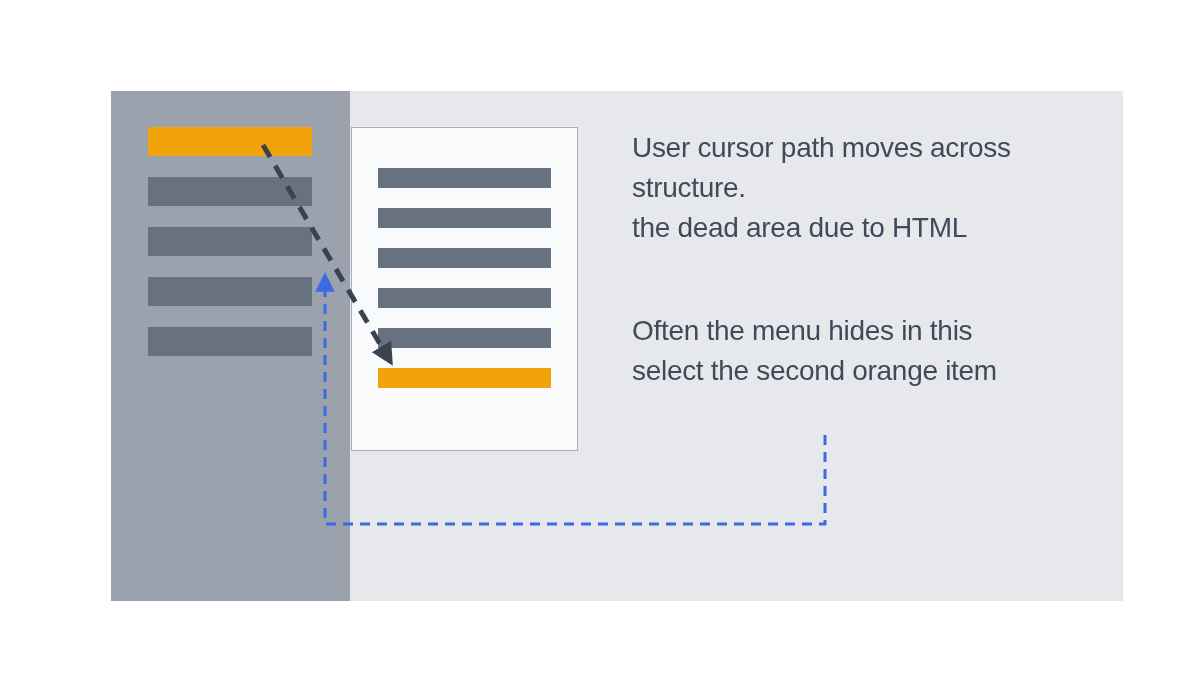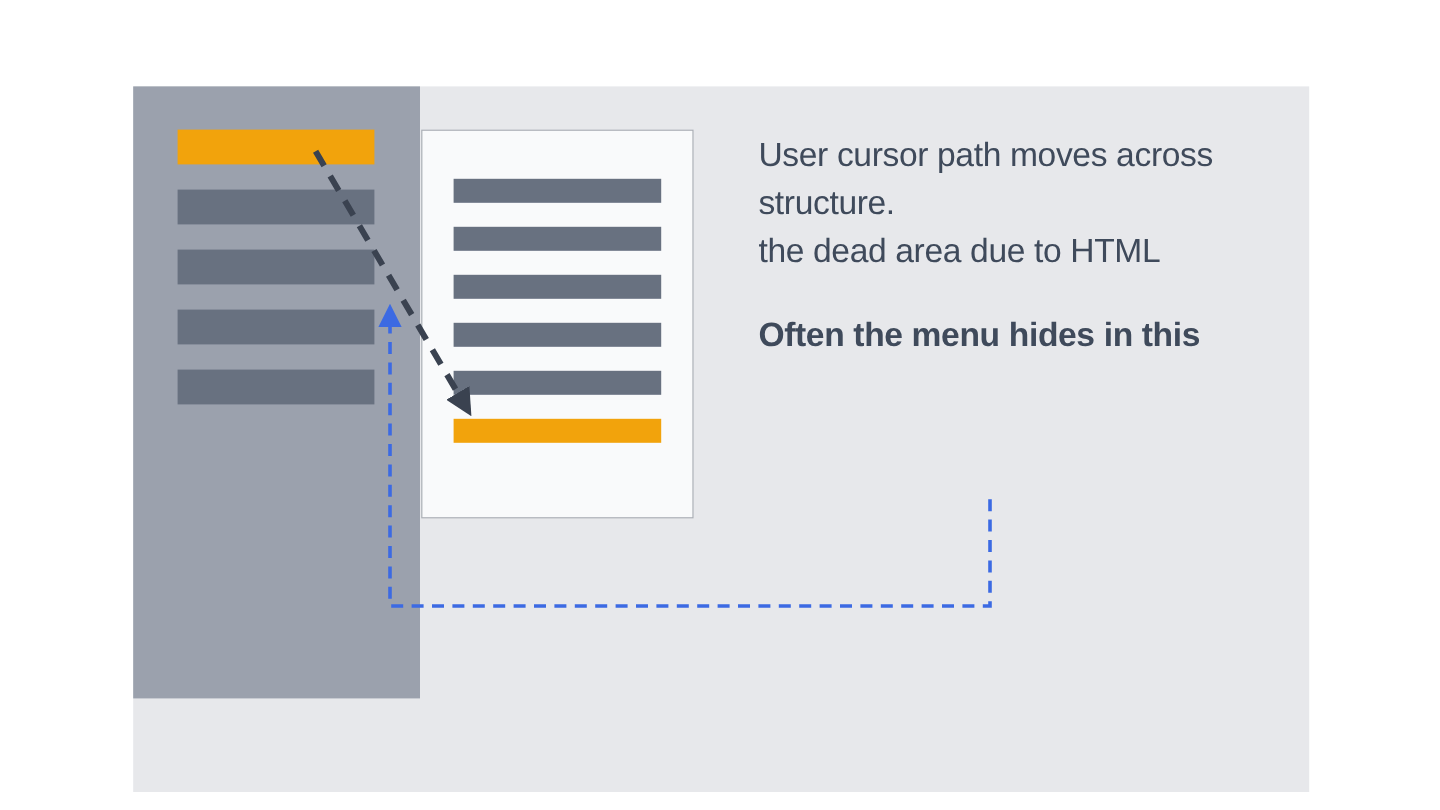--- a/index.html
+++ b/index.html
@@ -7,24 +7,25 @@
     padding: 0;
     width: 1200px;
     height: 675px;
     background: var(--page-bg, #ffffff);
     font-family: "Liberation Sans", sans-serif;
     overflow: hidden;
   }
   .canvas {
     position: absolute;
     left: 111px;
-    top: 72px;
+    top: 91px;
     width: 980px;
-    height: 588px;
+    height: 510px;
     background: var(--canvas-bg, #e7e8eb);
+    padding-left: 32px;
   }
   .sidebar {
     position: absolute;
     left: 0;
     top: 0;
     width: 239px;
     height: 510px;
     background: var(--sidebar-bg, #9ba1ad);
   }
   .sidebar .menu-item {
@@ -66,21 +67,21 @@
     position: absolute;
     left: 521px;
     top: 37px;
     width: 450px;
     font-size: 28px;
     line-height: 40px;
     letter-spacing: -0.3px;
     color: var(--text-color, #3f4a5b);
   }
   .annotation p { margin: 0; }
-  .annotation p + p { margin-top: 30px; font-weight: bold; }
+  .annotation p + p { margin-top: 63px; }
   .annotation span { display: block; white-space: nowrap; }
 </style>
 </head>
 <body>
 
 <div class="canvas">
 
   <div class="sidebar">
 
   <div class="menu-item" data-state="highlighted" style="top: 36px;"></div>
@@ -114,16 +115,17 @@
   </svg>
 
   <div class="annotation">
     <p>
       <span>User cursor path moves across</span>
       <span>structure.</span>
       <span>the dead area due to HTML</span>
     </p>
     <p>
       <span>Often the menu hides in this</span>
+      <span>select the second orange item</span>
     </p>
   </div>
 
 </div>
 
 </body></html>

